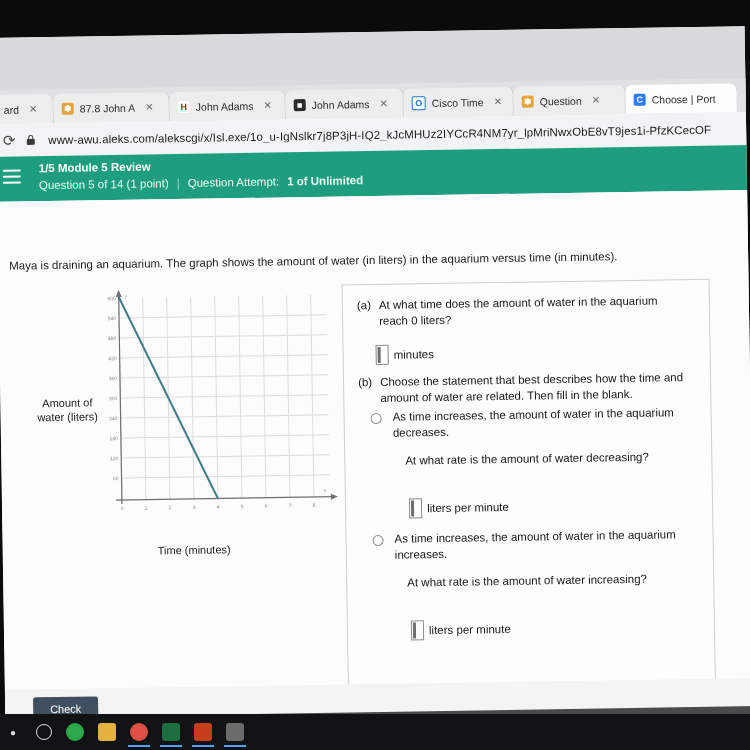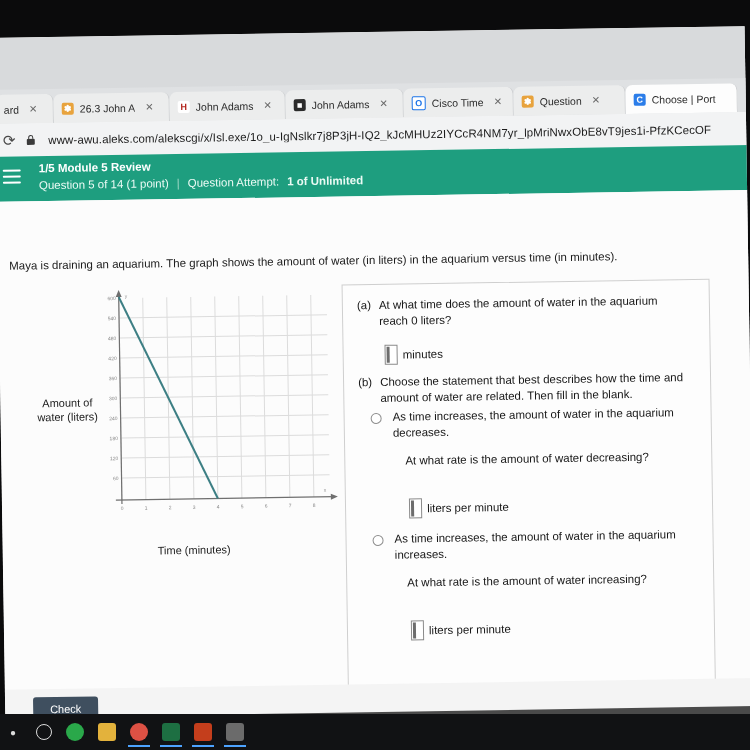--- a/index.html
+++ b/index.html
@@ -329,21 +329,21 @@
 
     <div class="tabstrip-bg"></div>
 
     <div class="tabstrip">
       <div class="tab" style="width:58px">
         <span class="tablabel">ard</span>
         <span class="tabclose">✕</span>
       </div>
       <div class="tab" style="width:116px">
         <span class="favicon" style="background:#e8a33d">✽</span>
-        <span class="tablabel">26.3 John A</span>
+        <span class="tablabel">87.8 John A</span>
         <span class="tabclose">✕</span>
       </div>
       <div class="tab" style="width:116px">
         <span class="favicon" style="background:#fff;color:#b3261e">H</span>
         <span class="tablabel">John Adams</span>
         <span class="tabclose">✕</span>
       </div>
       <div class="tab" style="width:118px">
         <span class="favicon" style="background:#2b2b2b">■</span>
         <span class="tablabel">John Adams</span>
@@ -461,21 +461,21 @@
       <div class="axis-label-y">Amount of water (liters)</div>
       <div class="axis-label-x">Time (minutes)</div>
 
       <div class="answer-panel">
 
         <div class="part" style="left:14px; top:12px; width:330px;">
           <span class="tag">(a)</span>
           <span class="ptext">At what time does the amount of water in the aquarium reach 0 liters?</span>
         </div>
 
-        <div class="inputrow" style="left:41px; top:60px;">
+        <div class="inputrow" style="left:32px; top:60px;">
           <span class="answerbox"></span>
           <span class="unit">minutes</span>
         </div>
 
         <div class="part" style="left:14px; top:89px; width:345px;">
           <span class="tag">(b)</span>
           <span class="ptext">Choose the statement that best describes how the time and amount of water are related. Then fill in the blank.</span>
         </div>
 
         <div class="opt" style="left:26px; top:124px;">

